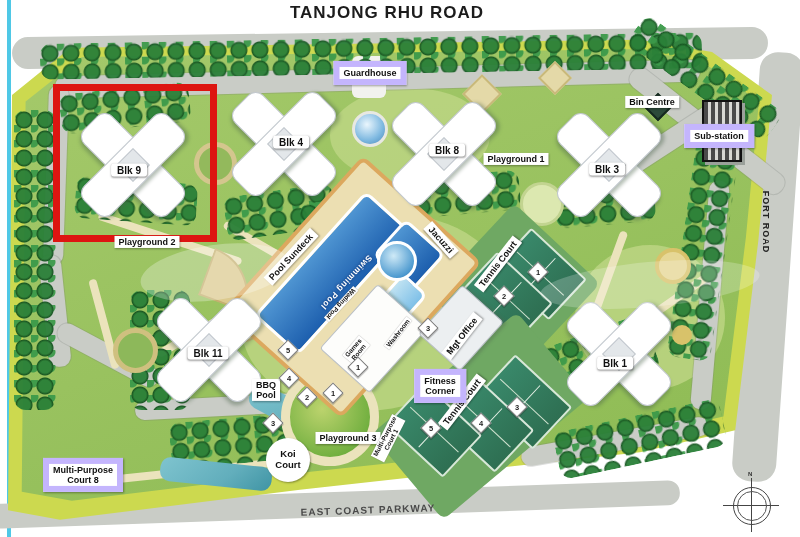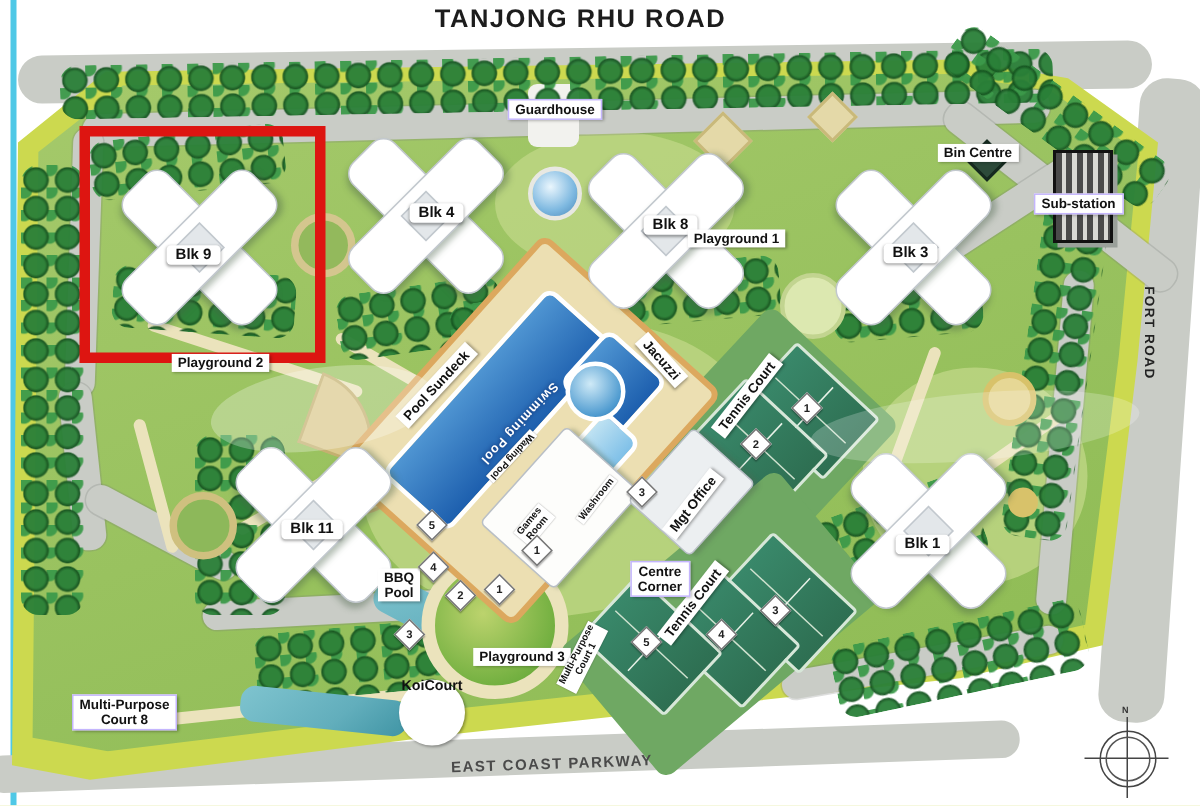--- a/index.html
+++ b/index.html
@@ -55,24 +55,24 @@
   .a1{transform:rotate(45deg);}  .a2{transform:rotate(-45deg);}
   .blk-core{position:absolute;left:-11px;top:-11px;width:22px;height:22px;background:#e3e7ea;
     transform:rotate(45deg);border:1px solid #c2c8ce;}
   .blkpill{position:absolute;transform:translate(-50%,-50%);background:#fff;border-radius:3px;
     font-weight:bold;font-size:10px;color:#111;padding:1px 6px;white-space:nowrap;
     box-shadow:0 1px 2px rgba(0,0,0,.35);z-index:6;}
   
   .maplabel{position:absolute;background:#fff;color:#111;font-weight:bold;font-size:9px;line-height:1.12;
     padding:1px 4px;white-space:nowrap;text-align:center;z-index:60;
     box-shadow:1px 1px 2px rgba(0,0,0,.35);transform:translate(-50%,-50%) rotate(var(--r,0deg));}
-  .maplabel.boxed{border:1px solid #c4b5fd;}
+  .maplabel.boxed{border:6px solid #c4b5fd;}
   .maplabel.tiny{font-size:6.5px;padding:0 2px;box-shadow:0 0 1px rgba(0,0,0,.4);}
-  .maplabel.circle{width:44px;height:44px;border-radius:50%;display:flex;flex-direction:row;
-    justify-content:center;padding:0;font-size:9.5px;margin-top:15px;}
+  .maplabel.circle{width:44px;height:44px;border-radius:50%;display:flex;flex-direction:column;
+    justify-content:center;padding:0;font-size:9.5px;}
   .maplabel.pooltext{background:transparent;box-shadow:none;color:#fff;font-size:8.5px;
     letter-spacing:.6px;text-shadow:0 0 3px rgba(0,20,80,.8);}
   .marker{position:absolute;width:13px;height:13px;background:#fff;border:1px solid #777;
     transform:translate(-50%,-50%) rotate(45deg);box-shadow:1px 1px 1px rgba(0,0,0,.3);z-index:62;}
   .marker span{position:absolute;inset:0;display:flex;align-items:center;justify-content:center;
     transform:rotate(-45deg);font-size:7.5px;font-weight:bold;color:#222;}
   
   .highlight-box{position:absolute;border:7px solid var(--red);z-index:55;}
   
   .road-label{position:absolute;font-weight:bold;color:#1c1c1c;z-index:70;white-space:nowrap;}
@@ -222,21 +222,21 @@
       <div class="blkpill" style="left: 208px; top: 353px;">Blk 11</div>
       <div class="maplabel boxed" style="left: 370px; top: 73px; --r: 0deg;">
         <div>Guardhouse</div>
       </div>
       <div class="maplabel " style="left: 652px; top: 89px; margin-top: 13px; --r: 0deg;">
         <div>Bin Centre</div>
       </div>
       <div class="maplabel boxed" style="left: 719px; top: 136px; --r: 0deg;">
         <div>Sub-station</div>
       </div>
-      <div class="maplabel " style="left: 491px; top: 159px; --r: 0deg;">
+      <div class="maplabel " style="left: 516px; top: 159px; --r: 0deg;">
         <div>Playground 1</div>
       </div>
       <div class="maplabel " style="left: 147px; top: 242px; --r: 0deg;">
         <div>Playground 2</div>
       </div>
       <div class="maplabel " style="left: 348px; top: 438px; --r: 0deg;">
         <div>Playground 3</div>
       </div>
       <div class="maplabel " style="left: 291px; top: 257px; --r: -47deg;">
         <div>Pool Sundeck</div>
@@ -253,21 +253,21 @@
       <div class="maplabel " style="left: 498px; top: 264px; --r: -52deg;">
         <div>Tennis Court</div>
       </div>
       <div class="maplabel " style="left: 462px; top: 402px; --r: -52deg;">
         <div>Tennis Court</div>
       </div>
       <div class="maplabel " style="left: 462px; top: 336px; --r: -52deg;">
         <div>Mgt Office</div>
       </div>
       <div class="maplabel boxed" style="left: 440px; top: 386px; --r: 0deg;">
-        <div>Centre</div>
+        <div>Fitness</div>
         <div>Corner</div>
       </div>
       <div class="maplabel " style="left: 266px; top: 390px; --r: 0deg;">
         <div>BBQ</div>
         <div>Pool</div>
       </div>
       <div class="maplabel circle" style="left: 288px; top: 460px; --r: 0deg;">
         <div>Koi</div>
         <div>Court</div>
       </div>

